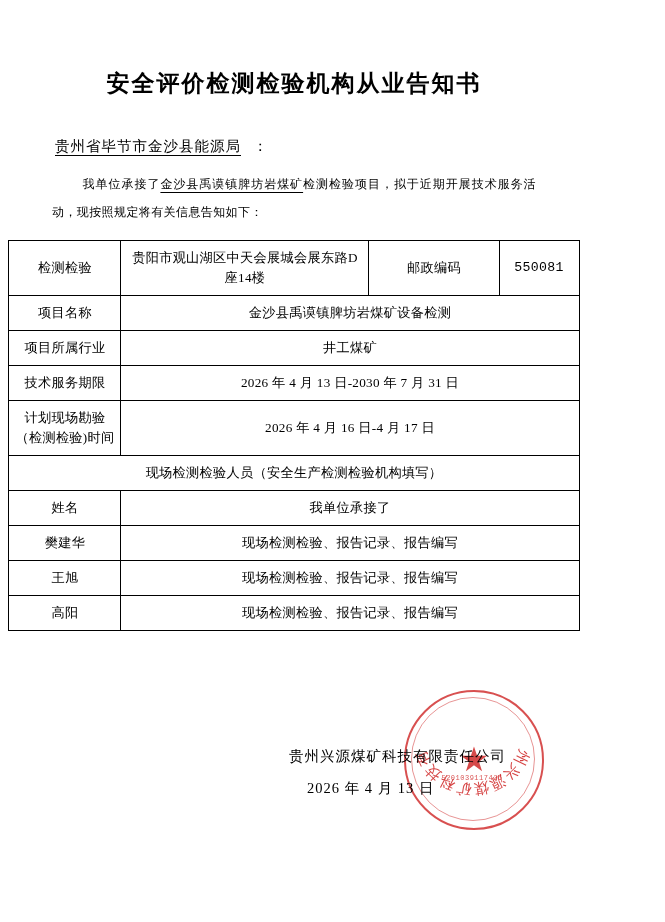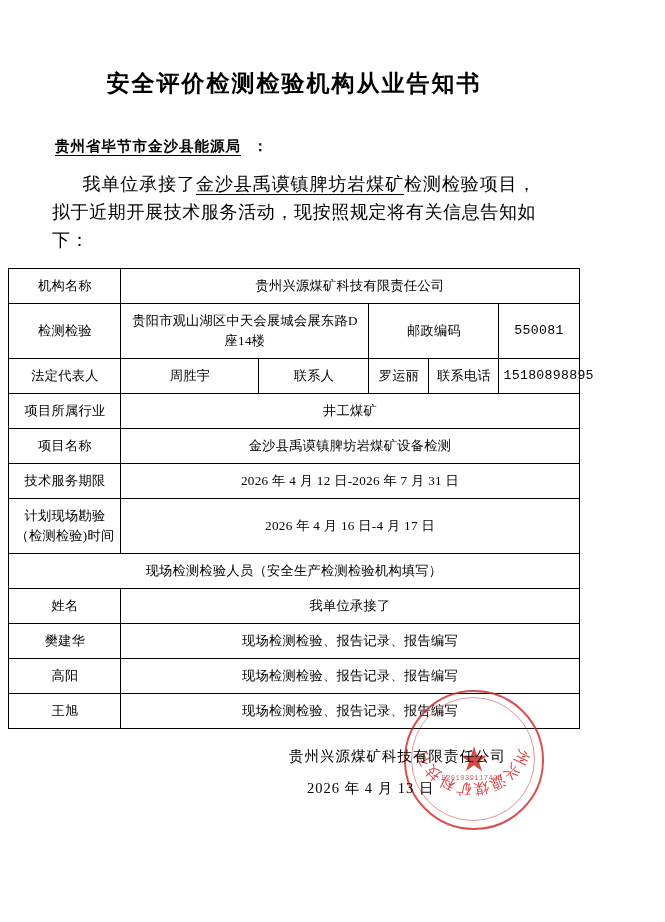--- a/index.html
+++ b/index.html
@@ -29,32 +29,31 @@
     font-weight: bold;
     letter-spacing: 2px;
     margin: 0;
     padding-top: 68px;
     color: #000;
   }
   .addressee {
     margin: 38px 0 10px 55px;
     font-size: 14.5px;
     letter-spacing: 1px;
-    font-weight: bold;
   }
   .addressee .ul {
     text-decoration: underline;
     text-underline-offset: 4px;
   }
   .addressee .colon {
     padding-left: 12px;
   }
   .body-para {
     margin: 14px 52px 0 52px;
-    font-size: 18px;
+    font-size: 12px;
     line-height: 28px;
     text-align: justify;
     letter-spacing: 0.4px;
   }
   .body-para .indent {
     display: inline-block;
     width: 30px;
   }
   .body-para .ul {
     text-decoration: underline;
@@ -172,70 +171,58 @@
       <col style="width:112px">
       <col style="width:88px">
       <col style="width:50px">
       <col style="width:110px">
       <col style="width:60px">
       <col style="width:70px">
       <col style="width:80px">
     </colgroup>
     <tbody>
       <tr>
-        <td class="lbl">机构名称</td>
-        <td colspan="6">贵州兴源煤矿科技有限责任公司</td>
-      </tr>
-      <tr>
         <td class="lbl">检测检验</td>
         <td colspan="3">贵阳市观山湖区中天会展城会展东路D座14楼</td>
         <td colspan="2">邮政编码</td>
         <td class="mono">550081</td>
       </tr>
       <tr>
-        <td class="lbl">法定代表人</td>
-        <td colspan="2">周胜宇</td>
-        <td>联系人</td>
-        <td>罗运丽</td>
-        <td>联系电话</td>
-        <td class="mono">15180898895</td>
+        <td class="lbl">项目名称</td>
+        <td colspan="6">金沙县禹谟镇脾坊岩煤矿设备检测</td>
       </tr>
       <tr>
         <td class="lbl">项目所属行业</td>
         <td colspan="6">井工煤矿</td>
       </tr>
       <tr>
-        <td class="lbl">项目名称</td>
-        <td colspan="6">金沙县禹谟镇脾坊岩煤矿设备检测</td>
-      </tr>
-      <tr>
         <td class="lbl">技术服务期限</td>
-        <td colspan="6">2026 年 4 月 12 日-2026 年 7 月 31 日</td>
+        <td colspan="6">2026 年 4 月 13 日-2030 年 7 月 31 日</td>
       </tr>
       <tr>
         <td class="lbl">计划现场勘验（检测检验)时间</td>
         <td colspan="6">2026 年 4 月 16 日-4 月 17 日</td>
       </tr>
       <tr>
         <td colspan="7">现场检测检验人员（安全生产检测检验机构填写）</td>
       </tr>
       <tr>
         <td class="lbl">姓名</td>
         <td colspan="6">我单位承接了</td>
       </tr>
       <tr>
         <td class="lbl">樊建华</td>
         <td colspan="6" class="left-pad">现场检测检验、报告记录、报告编写</td>
       </tr>
       <tr>
+        <td class="lbl">王旭</td>
+        <td colspan="6" class="left-pad">现场检测检验、报告记录、报告编写</td>
+      </tr>
+      <tr>
         <td class="lbl">高阳</td>
-        <td colspan="6" class="left-pad">现场检测检验、报告记录、报告编写</td>
-      </tr>
-      <tr>
-        <td class="lbl">王旭</td>
         <td colspan="6" class="left-pad">现场检测检验、报告记录、报告编写</td>
       </tr>
     </tbody>
   </table>
 
   <div class="seal">
     <div class="ring"></div>
     <div class="inner-ring"></div>
     <svg width="136" height="136" viewBox="0 0 136 136">
       <defs>

